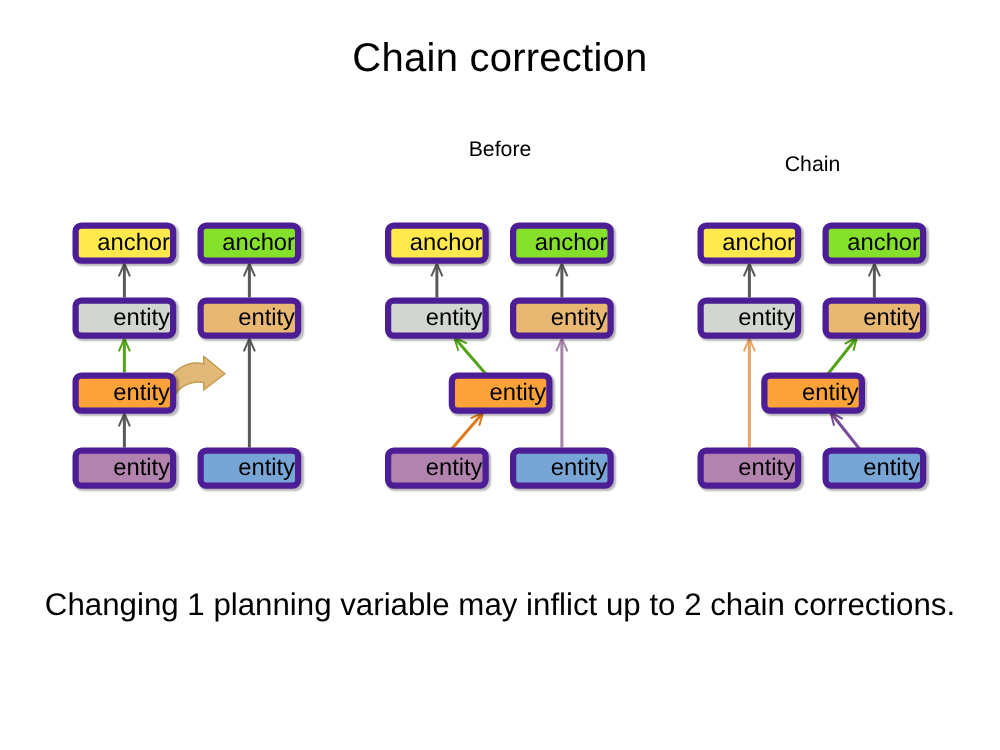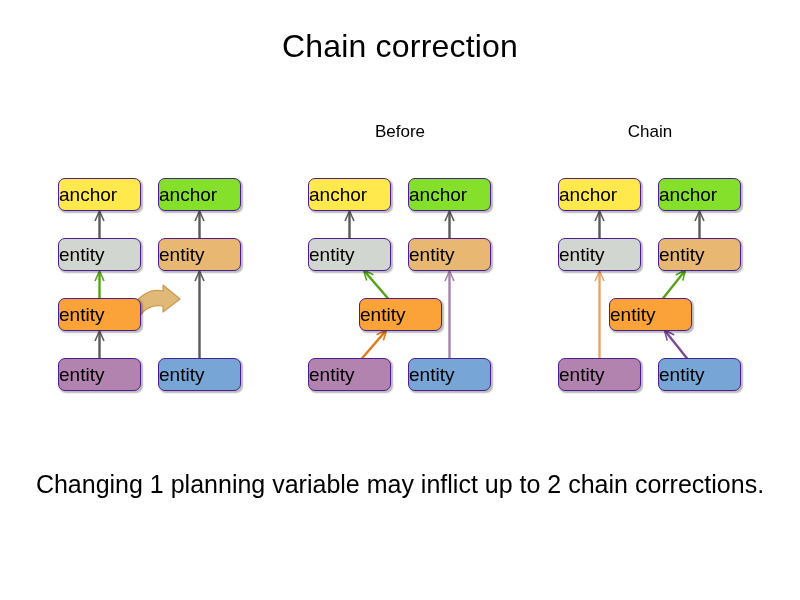--- a/index.html
+++ b/index.html
@@ -31,44 +31,44 @@
     font-weight: normal;
     letter-spacing: 0.2px;
   }
   .section-label {
     position: absolute;
     font-size: 17px;
     color: #000000;
     text-align: center;
     width: 160px;
   }
-  #label-before { left: 320px; top: 122px; }
+  #label-before { left: 320px; top: 110px; }
   #label-after  { left: 570px; top: 122px; }
 
   #caption {
     position: absolute;
     left: 0;
     top: 470px;
     width: 800px;
     text-align: center;
     font-size: 25px;
     color: #000000;
   }
 
   
   .node {
     position: absolute;
     width: 83px;
     height: 33px;
     box-sizing: border-box;
-    border: 1px solid #4c1d95;
+    border: 5px solid #4c1d95;
     border-radius: 7px;
     display: flex;
     align-items: center;
-    justify-content: flex-start;
+    justify-content: flex-end;
     font-size: 19px;
     color: #000000;
     z-index: 3;
     box-shadow: 1.5px 1.5px 1.5px rgba(0,0,0,0.28);
   }
   .c-yellow { background: #ffe94d; }
   .c-green  { background: #85e02b; }
   .c-gray   { background: #d2d6d0; }
   .c-tan    { background: #e8b873; }
   .c-orange { background: #fba338; }

